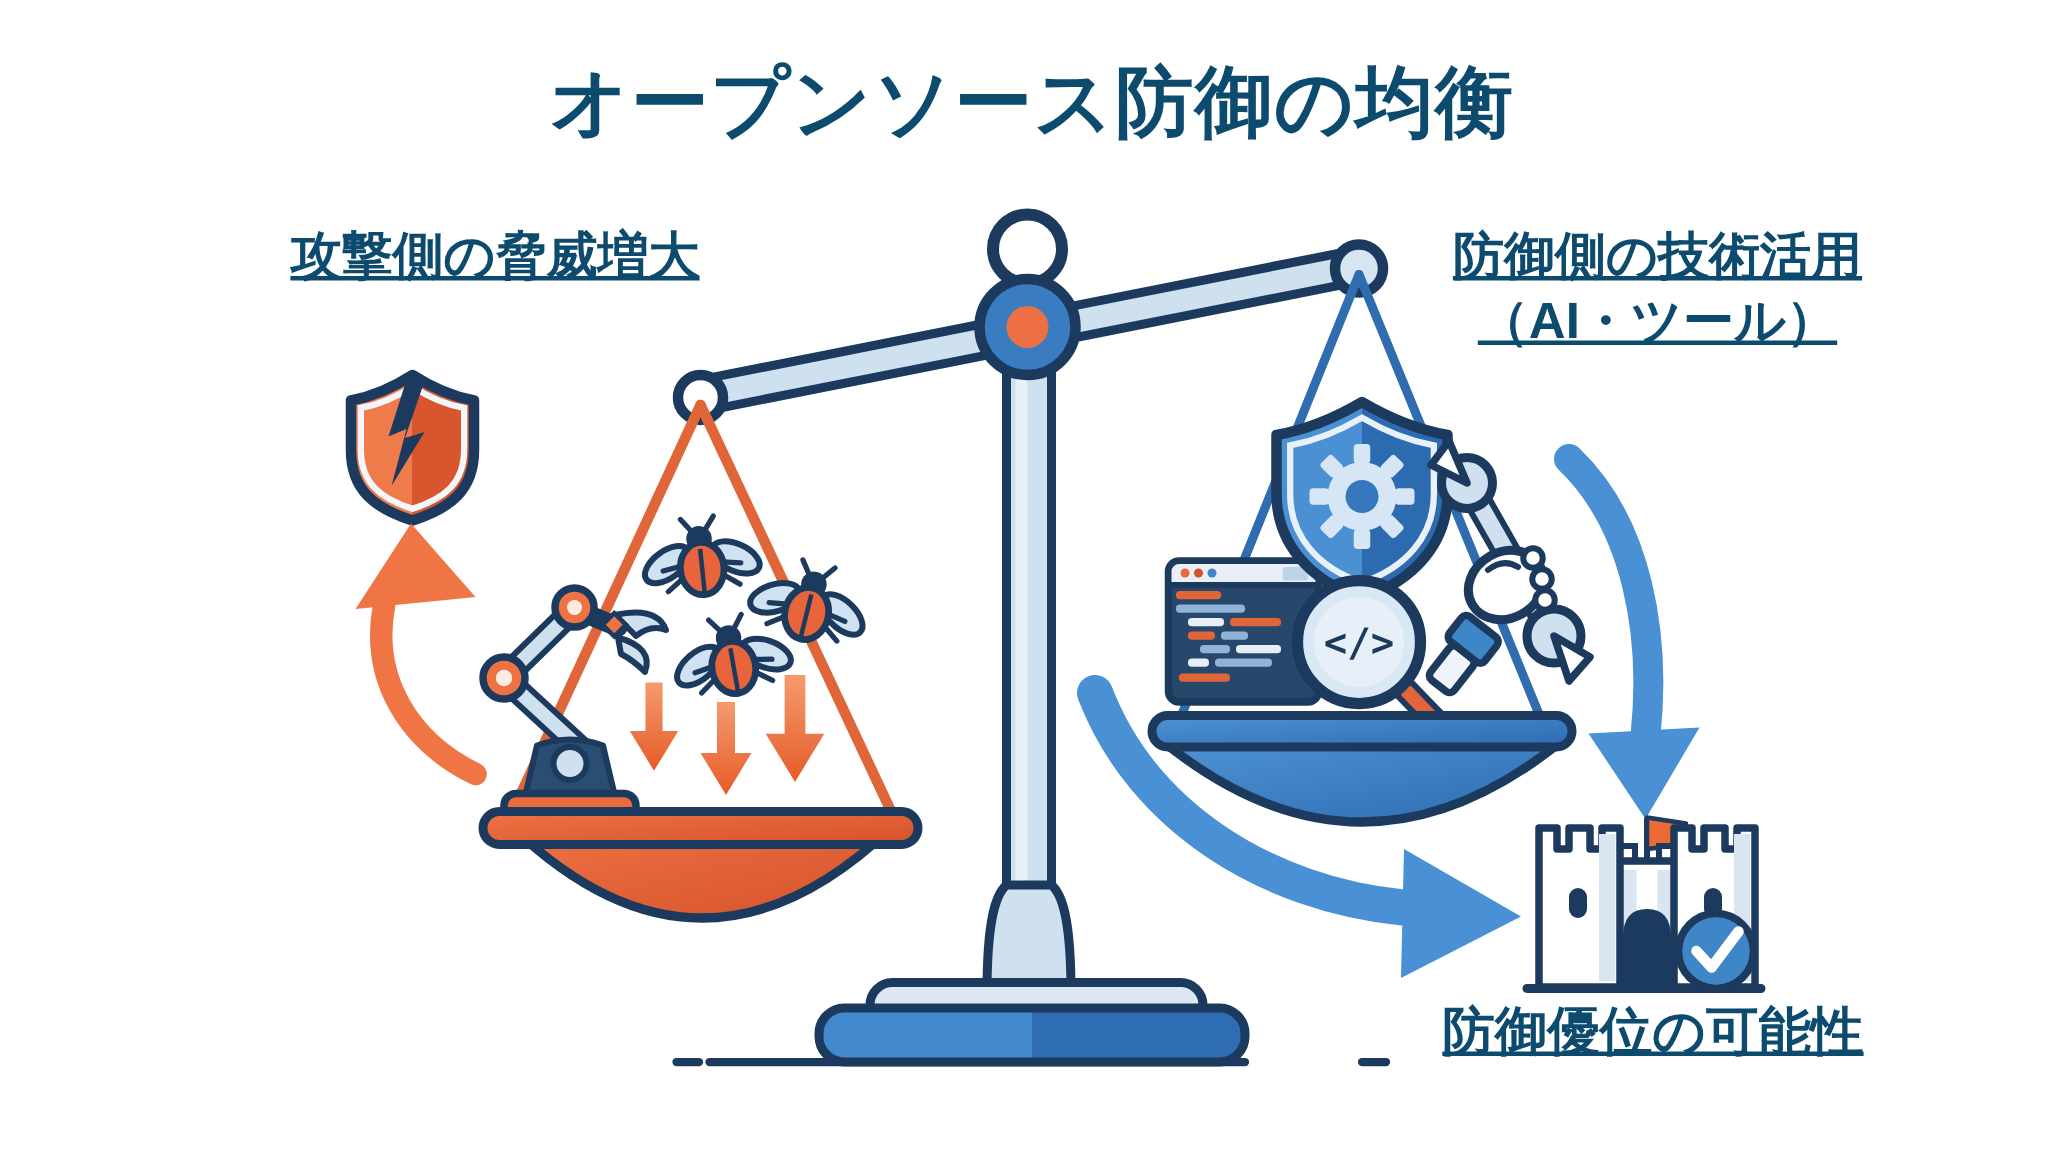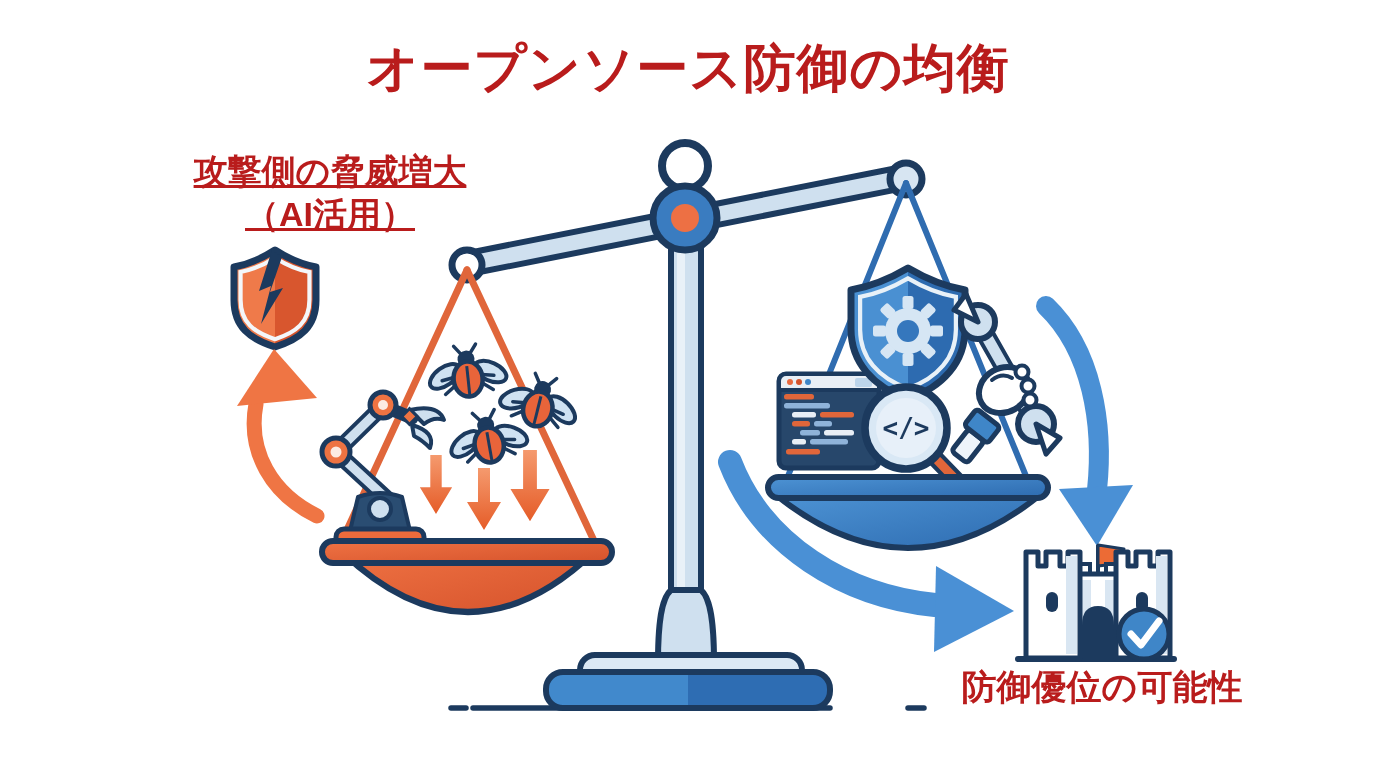--- a/index.html
+++ b/index.html
@@ -1,23 +1,23 @@
 <!DOCTYPE html>
 <html><head>
 <meta charset="utf-8">
 <style>
   html,body{margin:0;padding:0;background:#ffffff;}
   #canvas{position:relative;width:1376px;height:768px;background:#ffffff;overflow:hidden;
           font-family:"Liberation Sans",sans-serif;}
-  .txt{position:absolute;color:#b91c1c;font-weight:bold;text-align:center;}
+  .txt{position:absolute;color:#0c4a6e;font-weight:bold;text-align:center;}
   #title{top:34px;left:0;width:1376px;font-size:52px;letter-spacing:1px;}
   .side-label{font-size:34px;line-height:1.26;text-decoration:underline;}
   #left-label{top:150px;left:140px;width:380px;}
   #right-label{top:150px;left:915px;width:380px;}
-  #outcome-label{top:664px;left:912px;width:380px;font-size:35px;}
+  #outcome-label{top:664px;left:912px;width:380px;font-size:35px;text-decoration:underline;}
   svg{position:absolute;top:0;left:0;}
   text.code-glyph{font-family:"DejaVu Sans Mono",monospace;font-weight:bold;}
 </style>
 </head>
 <body>
 
 <div id="canvas">
 
 <svg width="1376" height="768" viewBox="0 0 1376 768">
   <defs>
@@ -241,19 +241,22 @@
       <circle cx="1144" cy="634" r="25" fill="#3f86c8" stroke="#1c3a5e" stroke-width="5"></circle>
       <path d="M1131,634 L1141,645 L1159,621" fill="none" stroke="#ffffff" stroke-width="7" stroke-linecap="round" stroke-linejoin="round"></path>
     </g>
   </g>
 </svg>
 
 <div id="title" class="txt">オープンソース防御の均衡</div>
 
 <div id="left-label" class="txt side-label">
   <div>攻撃側の脅威増大</div>
-  <div>（AI活用）</div>
 </div>
 
+<div id="right-label" class="txt side-label">
+  <div>防御側の技術活用</div>
+  <div>（AI・ツール）</div>
+</div>
 
 <div id="outcome-label" class="txt">防御優位の可能性</div>
 
 </div>
 
 </body></html>

